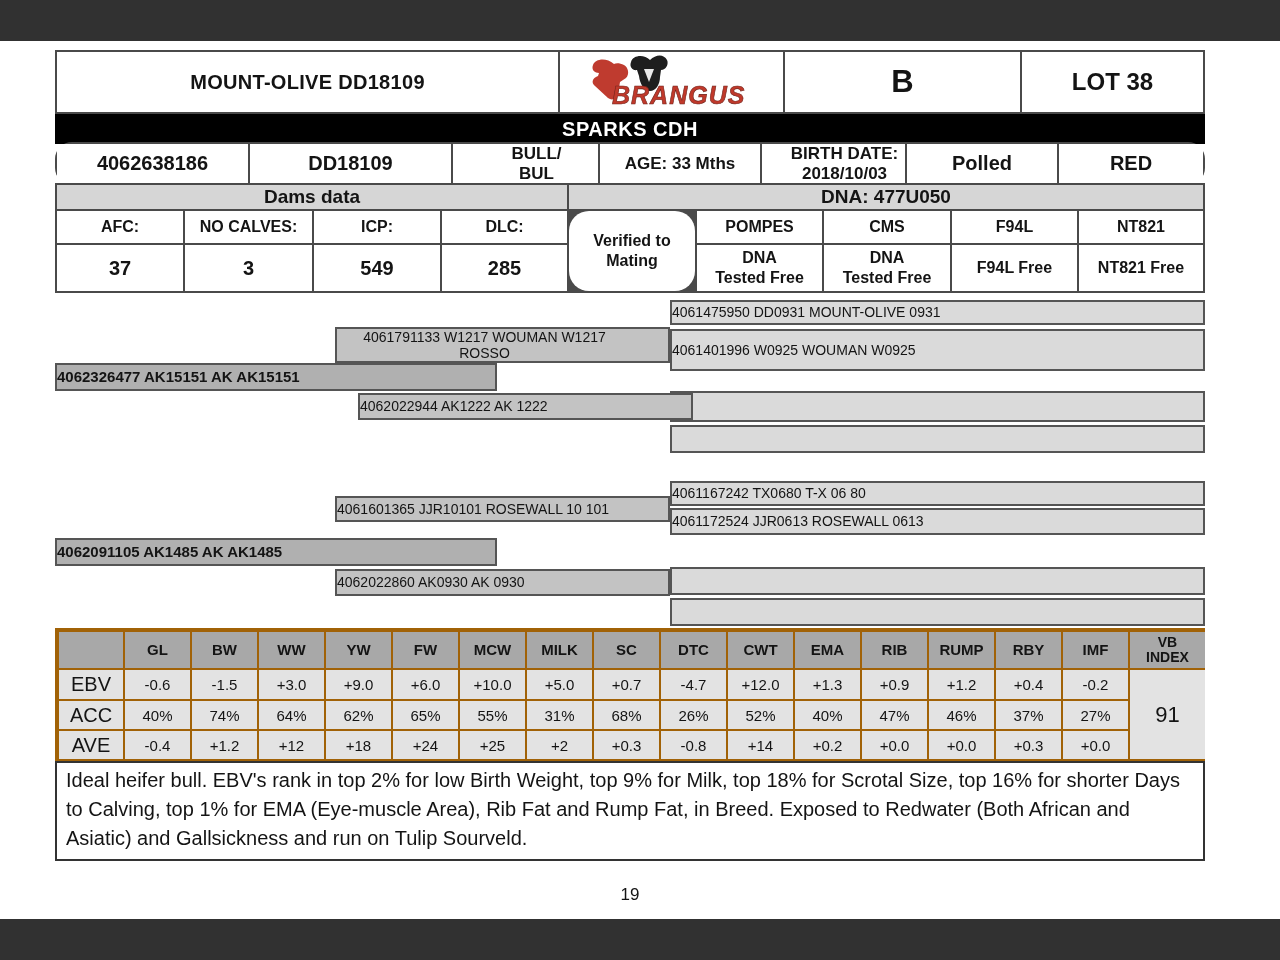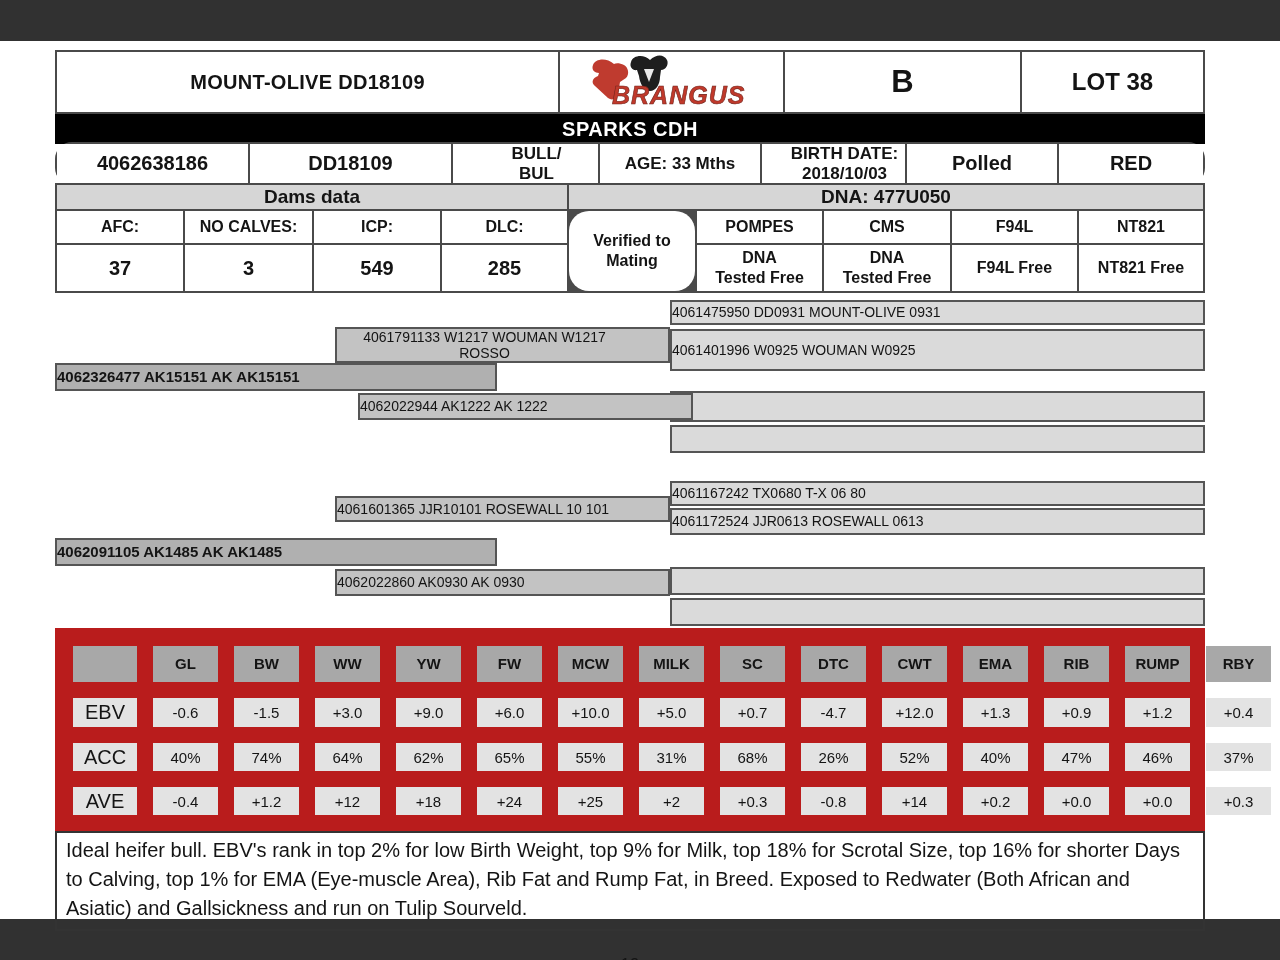--- a/index.html
+++ b/index.html
@@ -41,21 +41,21 @@
   .pedigree{position:relative;height:333px;margin-top:2px;}
   .pbox{position:absolute;border:2px solid #555;box-sizing:border-box;
     display:flex;align-items:center;justify-content:flex-start;text-align:center;
     font-size:14px;line-height:1.15;}
   .gen1{background:#b0b0b0;font-weight:bold;font-size:15px;}
   .gen2{background:#c3c3c3;}
   .gen3{background:#dadada;}
   .wrap2 span{display:inline-block;max-width:295px;}
 
   .ebv{display:grid;grid-template-columns:64px repeat(15,65px) 75px;
-    grid-template-rows:36px 29px 28px 28px;background:#b91c1c;gap:16px;padding:18px;box-sizing:border-box;}
+    grid-template-rows:36px 29px 28px 28px;background:#a16207;gap:2px;padding:4px;box-sizing:border-box;}
   .ebv>div{display:flex;align-items:center;justify-content:center;text-align:center;}
   .ebv .head{background:#a8a8a8;font-weight:bold;font-size:15px;line-height:1.1;}
   .ebv .corner{background:#a8a8a8;}
   .ebv .rowlabel{background:#e3e3e3;font-size:20px;}
   .ebv .val{background:#e3e3e3;font-size:15px;}
   .ebv .vbval{grid-column:17;grid-row:2 / span 3;font-size:22px;}
   .ebv .vbhead{font-size:14px;}
 
   .desc{border:2px solid #333;margin-top:-2px;box-sizing:border-box;min-height:88px;
     padding:3px 20px 6px 9px;font-size:20px;line-height:29px;text-align:left;}

